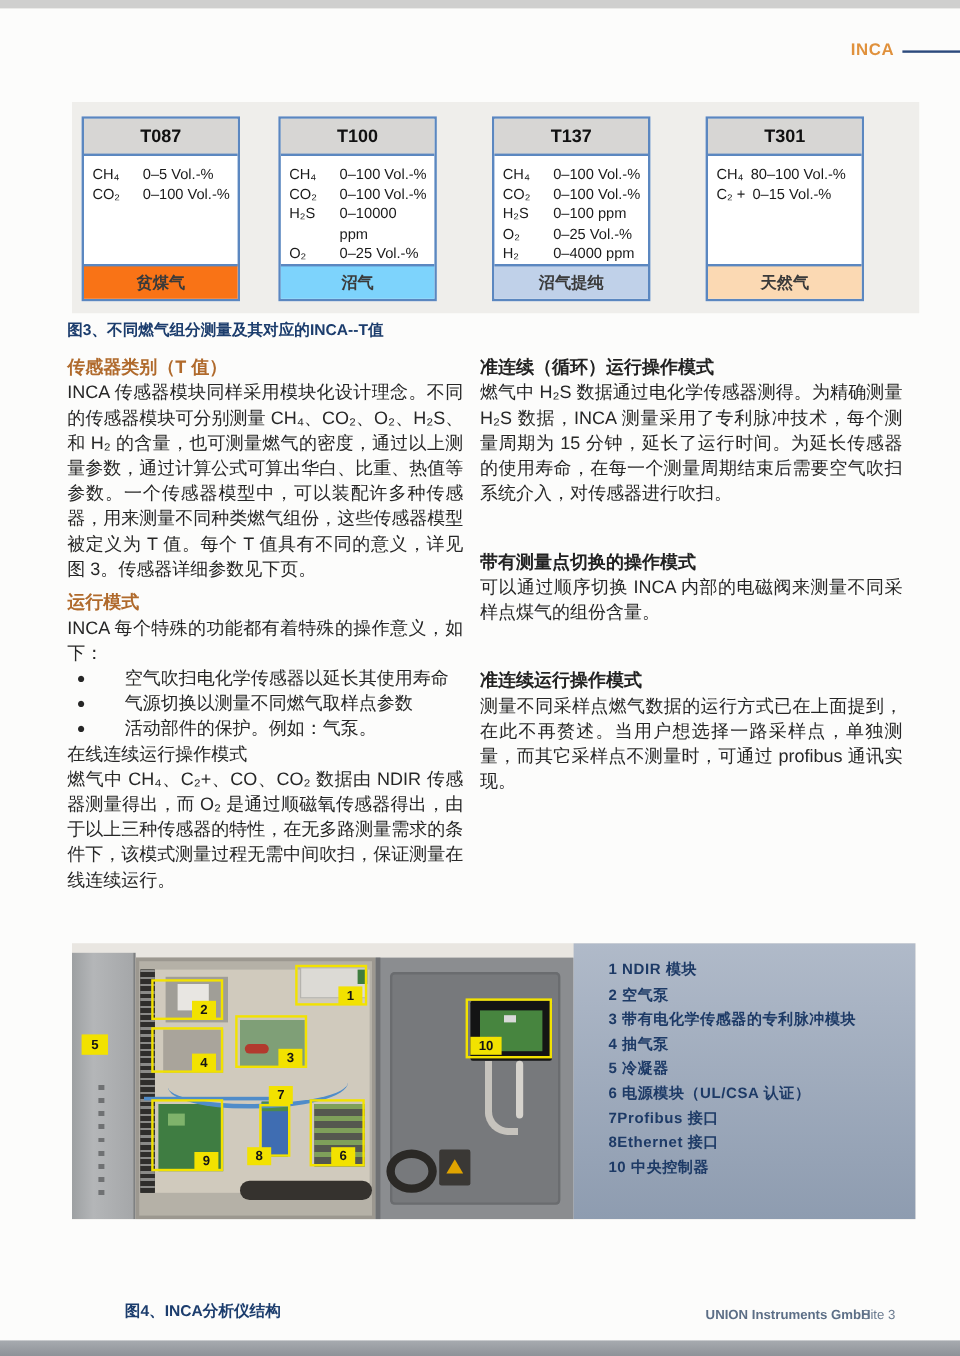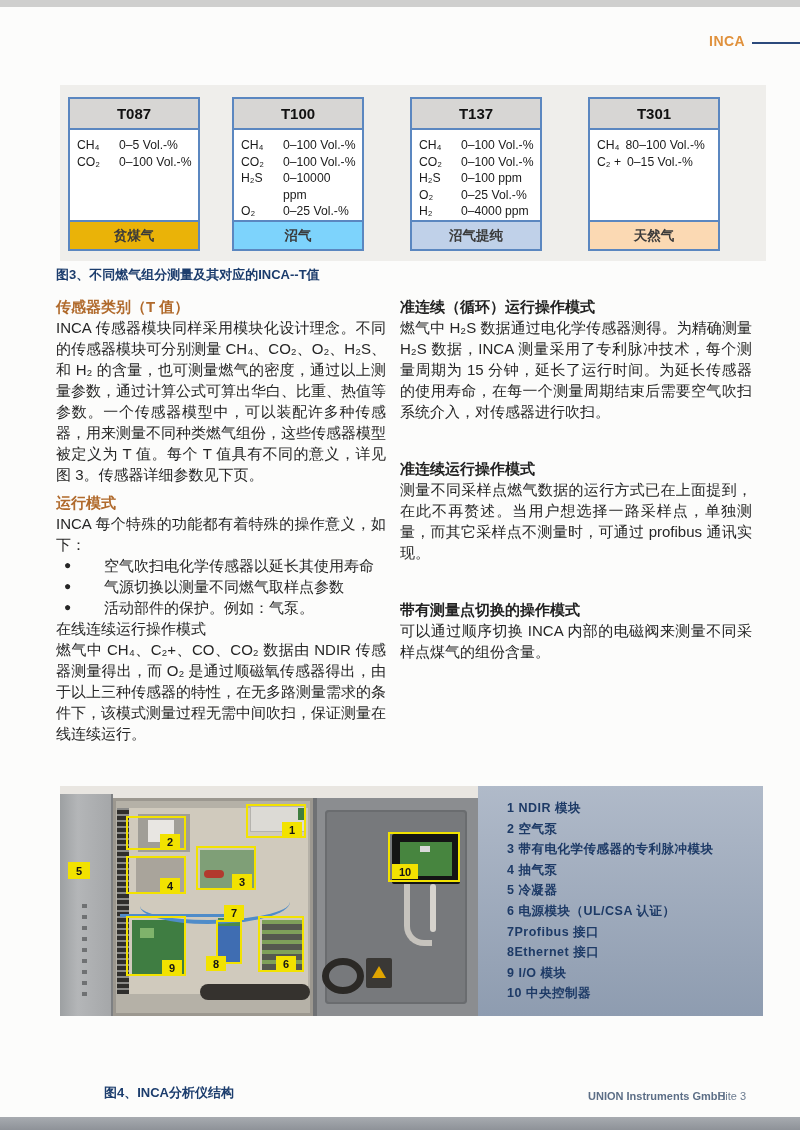--- a/index.html
+++ b/index.html
@@ -122,21 +122,21 @@
       <div class="gasbox-body">
         <div class="gas-row">
             <span class="gas-f">CH₄</span>
             <span>0–5 Vol.-%</span>
           </div>
         <div class="gas-row">
             <span class="gas-f">CO₂</span>
             <span>0–100 Vol.-%</span>
           </div>
       </div>
-      <div class="gasbox-footer" style="background: #eab308;">贫煤气</div>
+      <div class="gasbox-footer" style="background: #f97316;">贫煤气</div>
     </div>
 
     <div class="gasbox gb1">
       <div class="gasbox-header">T100</div>
       <div class="gasbox-body">
         <div class="gas-row">
             <span class="gas-f">CH₄</span>
             <span>0–100 Vol.-%</span>
           </div>
         <div class="gas-row">
@@ -211,26 +211,26 @@
     <div class="subhead">在线连续运行操作模式</div>
     <p>燃气中 CH₄、C₂+、CO、CO₂ 数据由 NDIR 传感器测量得出，而 O₂ 是通过顺磁氧传感器得出，由于以上三种传感器的特性，在无多路测量需求的条件下，该模式测量过程无需中间吹扫，保证测量在线连续运行。</p>
   </div>
 
   <div class="col col-right">
     <div class="sec">
       <div class="rhead">准连续（循环）运行操作模式</div>
       <p>燃气中 H₂S 数据通过电化学传感器测得。为精确测量 H₂S 数据，INCA 测量采用了专利脉冲技术，每个测量周期为 15 分钟，延长了运行时间。为延长传感器的使用寿命，在每一个测量周期结束后需要空气吹扫系统介入，对传感器进行吹扫。</p>
     </div>
     <div class="sec">
+      <div class="rhead">带有测量点切换的操作模式</div>
+      <p>可以通过顺序切换 INCA 内部的电磁阀来测量不同采样点煤气的组份含量。</p>
+    </div>
+    <div class="sec">
       <div class="rhead">准连续运行操作模式</div>
       <p>测量不同采样点燃气数据的运行方式已在上面提到，在此不再赘述。当用户想选择一路采样点，单独测量，而其它采样点不测量时，可通过 profibus 通讯实现。</p>
-    </div>
-    <div class="sec">
-      <div class="rhead">带有测量点切换的操作模式</div>
-      <p>可以通过顺序切换 INCA 内部的电磁阀来测量不同采样点煤气的组份含量。</p>
     </div>
   </div>
 
   <div class="photo">
     <div class="side-panel"></div>
     <div class="side-dots"></div>
     <div class="cabinet"></div>
     <div class="backplate"></div>
     <div class="terminal-strip"></div>
     <div class="comp-pump2"></div>
@@ -282,21 +282,20 @@
     <div class="legend-panel"></div>
     <div class="legend-list">
       <span class="legend-item">1 NDIR 模块</span>
       <span class="legend-item">2 空气泵</span>
       <span class="legend-item">3 带有电化学传感器的专利脉冲模块</span>
       <span class="legend-item">4 抽气泵</span>
       <span class="legend-item">5 冷凝器</span>
       <span class="legend-item">6 电源模块（UL/CSA 认证）</span>
       <span class="legend-item">7Profibus 接口</span>
       <span class="legend-item">8Ethernet 接口</span>
-      <span class="legend-item">9 I/O 模块</span>
       <span class="legend-item">10 中央控制器</span>
     </div>
   </div>
 
   <div class="fig-caption cap4">图4、INCA分析仪结构</div>
 
   <div class="footer-company">UNION Instruments GmbH</div>
   <div class="footer-page">Site 3</div>
   <div class="bottom-band"></div>
 </div>

